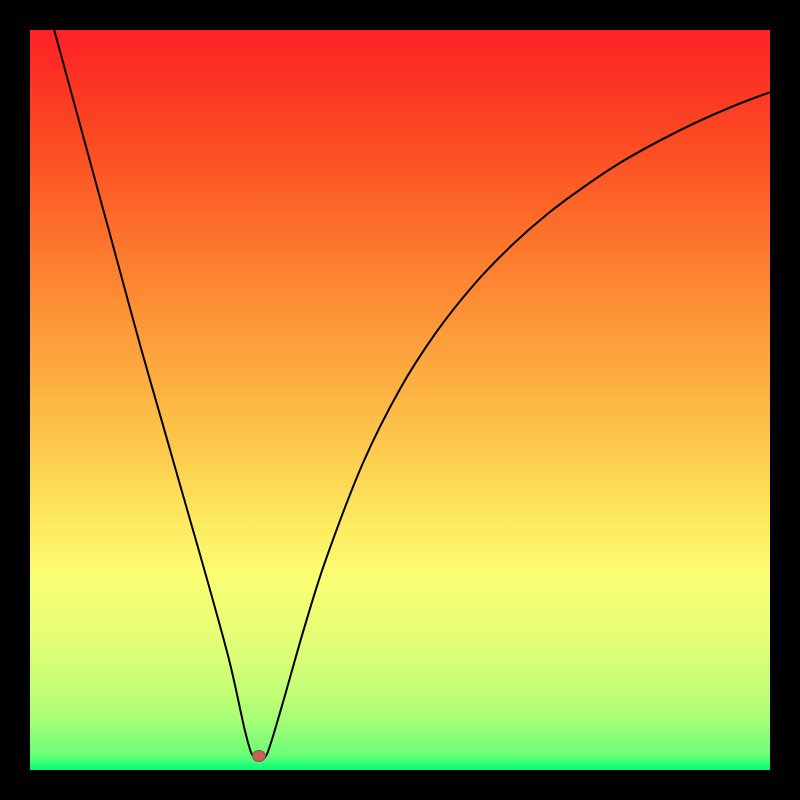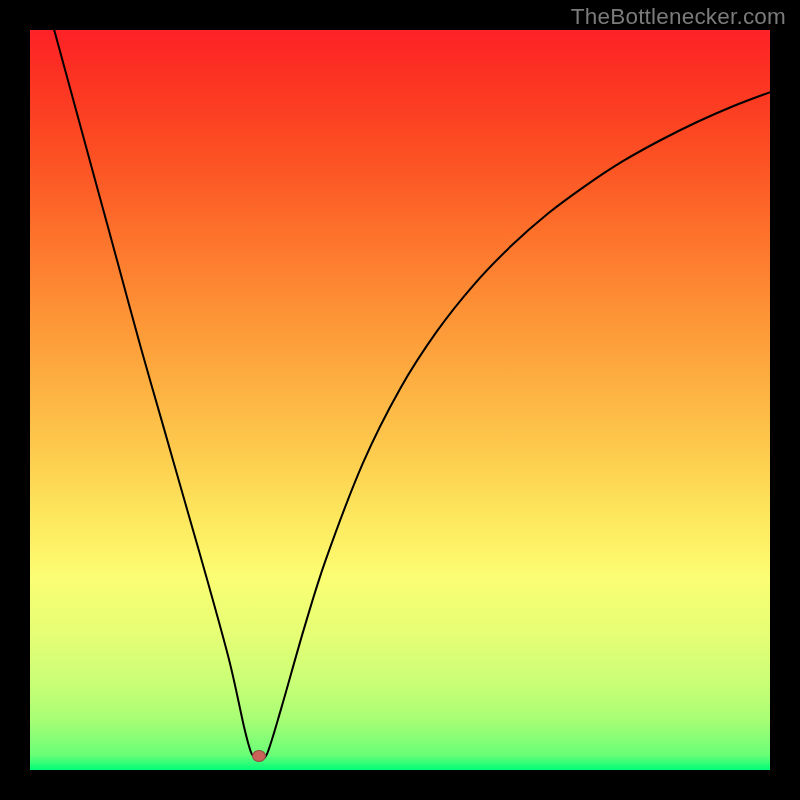--- a/index.html
+++ b/index.html
@@ -77,21 +77,20 @@
     background: #c96258;
     border: 1.2px solid #8c4a42;
     box-sizing: border-box;
     transform: translate(-50%, -50%);
   }
 </style>
 </head>
 <body>
 
 <div class="frame">
-  <div class="watermark">TheBottlenecker.com</div>
 
   <div class="plot-area">
     <svg class="curve" viewBox="0 0 740 740" preserveAspectRatio="none">
       <path id="series-path" d="M 22.20 -7.40 C 25.75 5.62, 37.30 47.95, 44.40 74.00 C 51.50 100.05, 59.50 129.35, 66.60 155.40 C 73.70 181.45, 81.70 210.75, 88.80 236.80 C 95.90 262.85, 103.90 292.74, 111.00 318.20 C 118.10 343.66, 126.10 371.04, 133.20 395.90 C 140.30 420.76, 148.30 448.74, 155.40 473.60 C 162.50 498.46, 170.50 525.84, 177.60 551.30 C 184.70 576.76, 193.88 609.02, 199.80 632.70 C 205.72 656.38, 211.05 684.62, 214.60 699.30 C 218.15 713.98, 219.63 720.20, 222.00 724.46 C 224.37 728.72, 227.03 725.94, 229.40 725.94 C 231.77 725.94, 233.25 732.27, 236.80 724.46 C 240.35 716.65, 245.68 697.11, 251.60 677.10 C 257.52 657.09, 266.70 623.08, 273.80 599.40 C 280.90 575.72, 286.53 555.74, 296.00 529.10 C 305.47 502.46, 321.16 460.13, 333.00 432.90 C 344.84 405.67, 358.16 379.98, 370.00 358.90 C 381.84 337.82, 395.16 317.87, 407.00 301.18 C 418.84 284.49, 432.16 268.18, 444.00 254.56 C 455.84 240.94, 469.16 227.45, 481.00 216.08 C 492.84 204.71, 506.16 193.11, 518.00 183.52 C 529.84 173.93, 543.16 164.43, 555.00 156.14 C 566.84 147.85, 580.16 138.94, 592.00 131.72 C 603.84 124.50, 617.16 117.28, 629.00 111.00 C 640.84 104.72, 654.16 98.06, 666.00 92.50 C 677.84 86.94, 691.16 81.07, 703.00 76.22 C 714.84 71.37, 734.08 64.41, 740.00 62.16"></path>
     </svg>
     <div class="marker" id="min-marker" style="left: 229.4px; top: 725.94px;"></div>
   </div>
 </div>
 
 </body></html>

